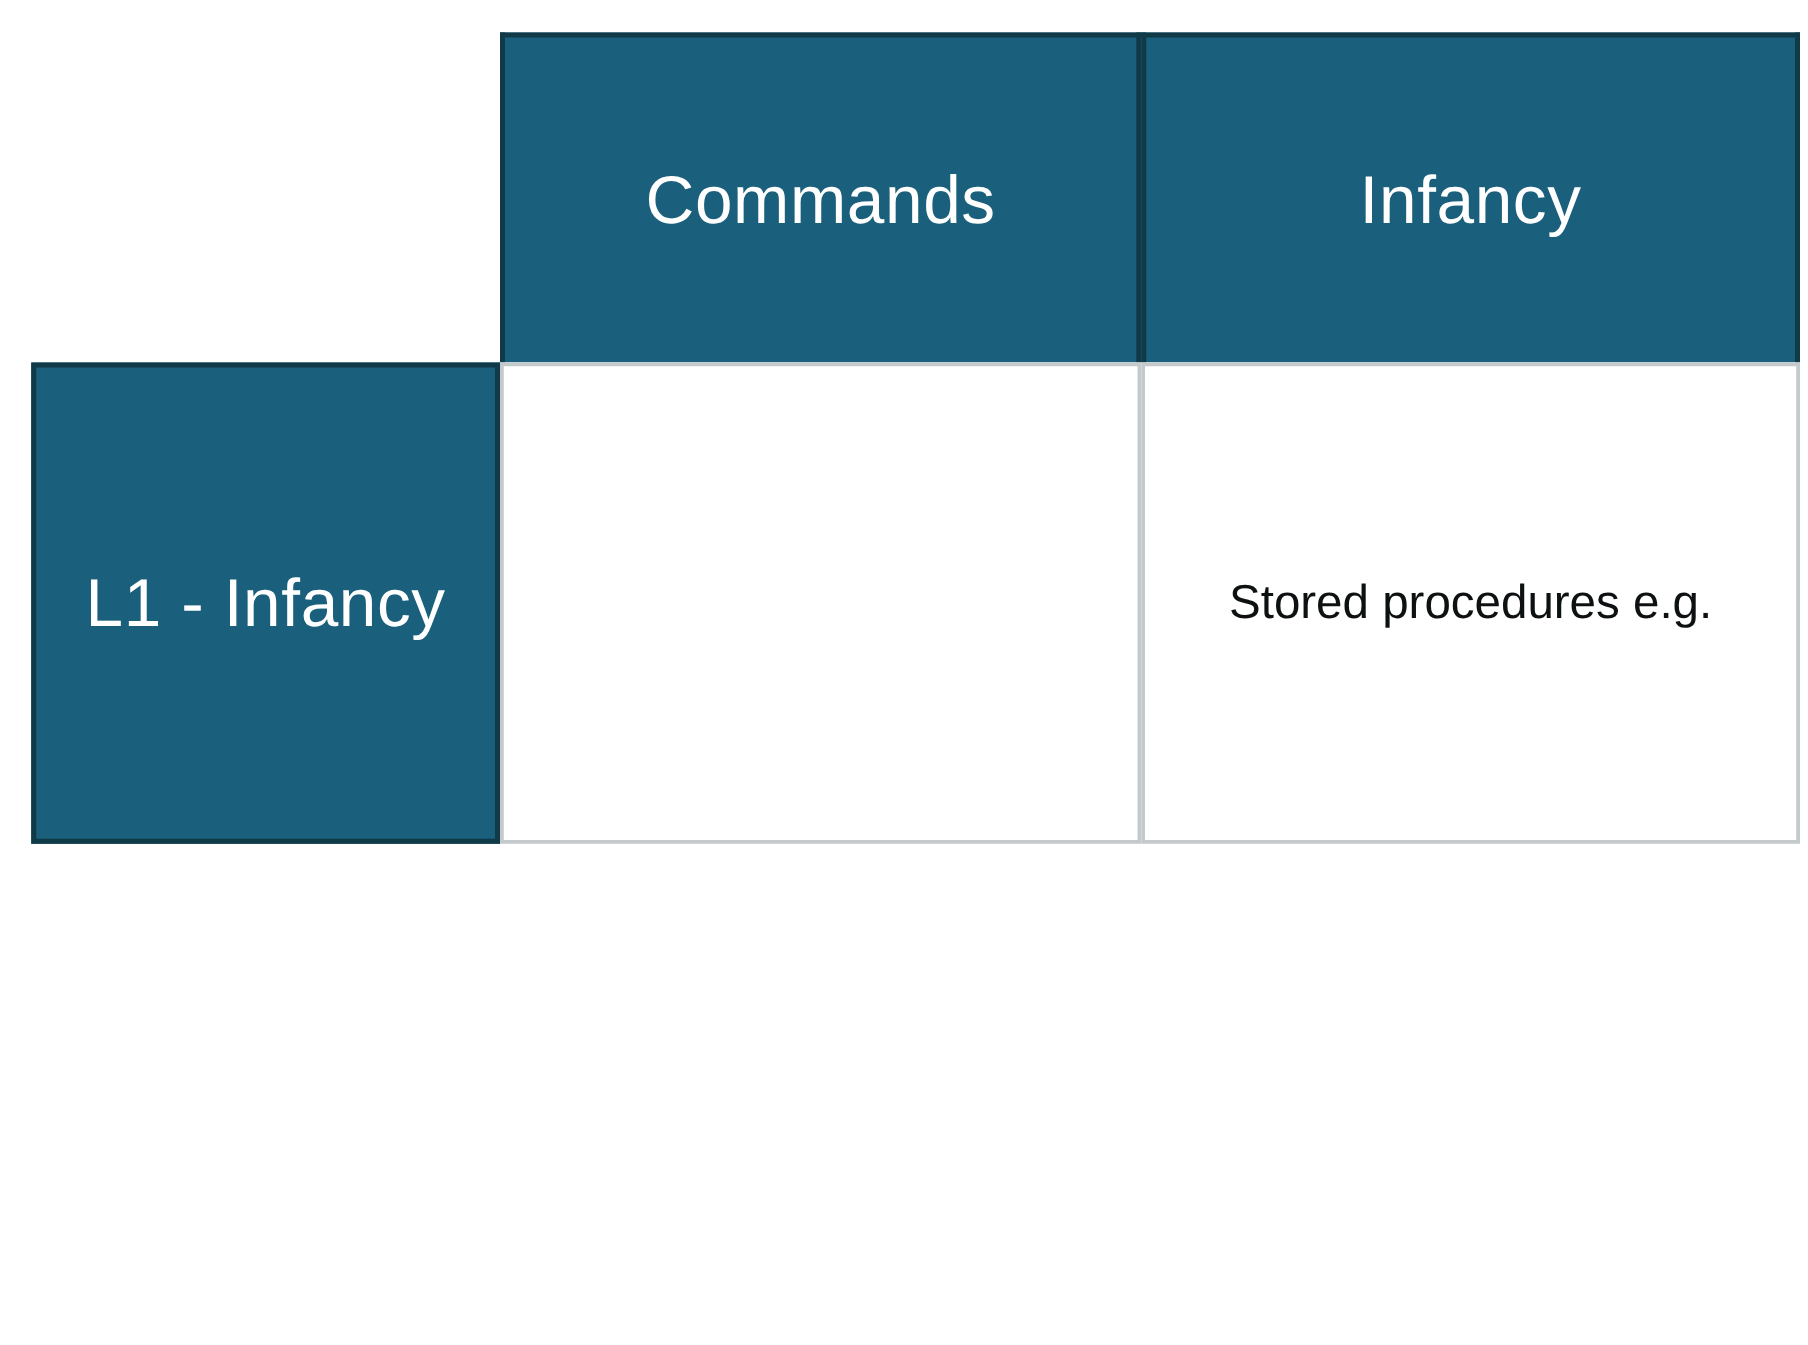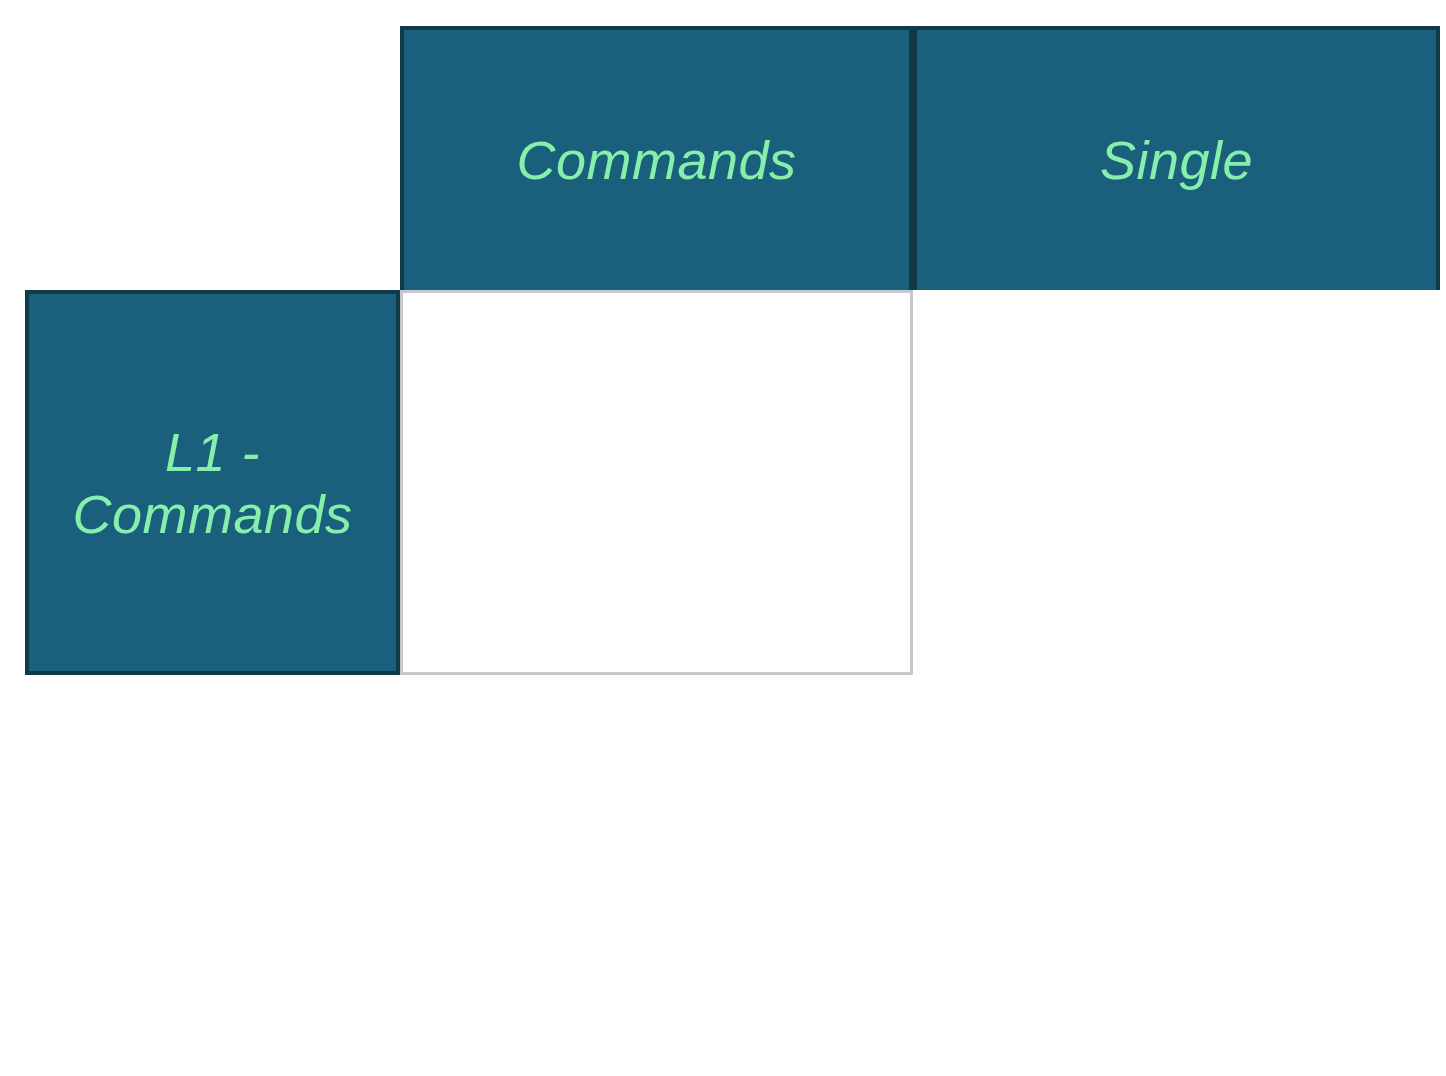--- a/index.html
+++ b/index.html
@@ -31,26 +31,25 @@
     align-items: center;
     justify-content: center;
     text-align: center;
   }
   .corner {
     background: #ffffff;
     border: none;
   }
   .teal {
     background: #1A5F7B;
-    color: #86efac;
+    color: #ffffff;
     font-size: 54px;
     font-weight: 400;
     letter-spacing: 0.5px;
     border: 4px solid #113A48;
-    font-style: italic;
   }
   .colheader {
     border-bottom: none;
   }
   .body-cell {
     border: 3px solid #C4C9CB;
     color: #0D1112;
     font-size: 38px;
     line-height: 1.55;
     padding: 0 30px;
@@ -63,20 +62,21 @@
   }
 </style>
 </head>
 <body>
 
 <div id="canvas">
   <div id="matrix">
 
     <div class="cell corner"></div>
     <div class="cell teal colheader">Commands</div>
-    <div class="cell teal colheader">Single</div>
+    <div class="cell teal colheader">Infancy</div>
 
-    <div class="cell teal">L1 - Commands</div>
+    <div class="cell teal">L1 - Infancy</div>
 
     <div class="cell body-cell plain"></div>
+    <div class="cell body-cell plain">Stored procedures e.g.</div>
 
   </div>
 </div>
 
 </body></html>

